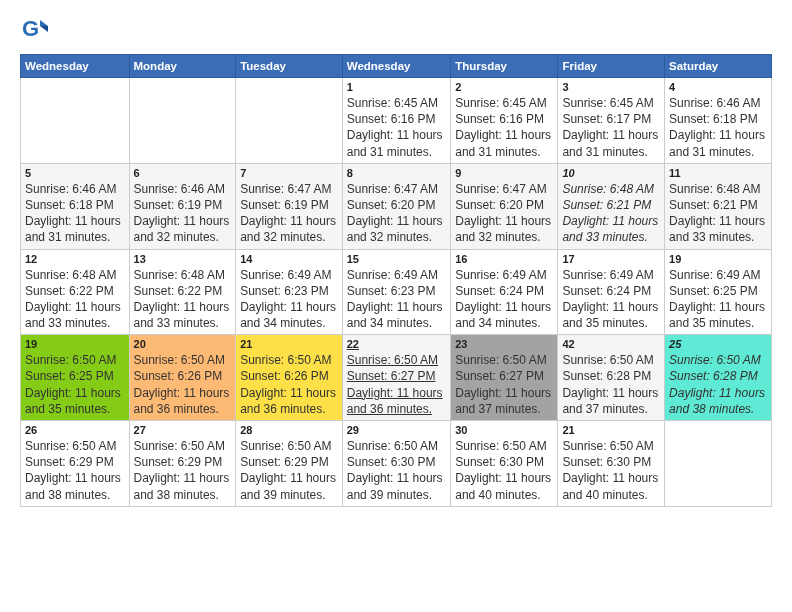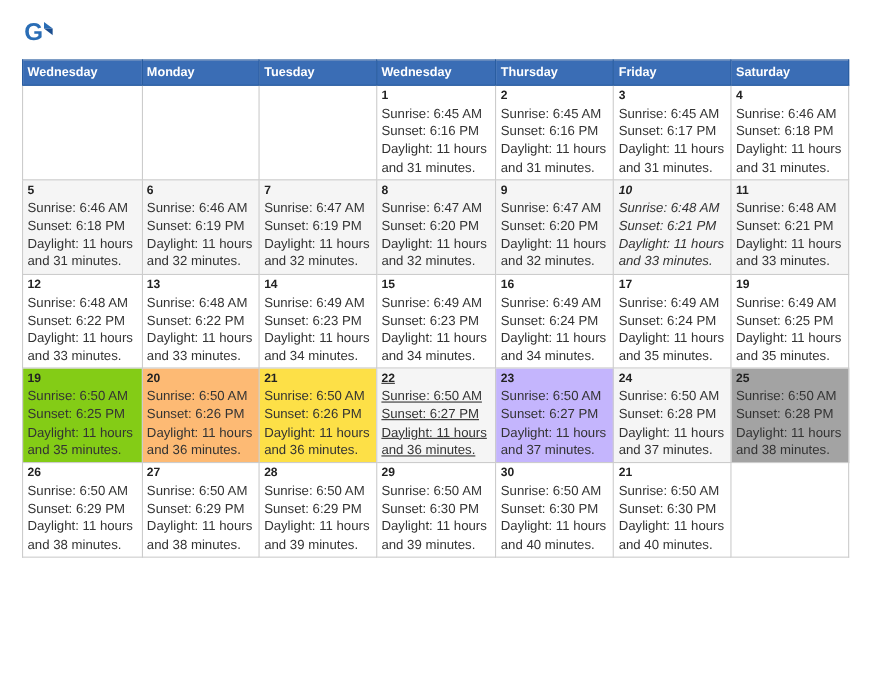--- a/index.html
+++ b/index.html
@@ -287,35 +287,35 @@
 Daylight: 11 hours
 and 36 minutes.</div>
           </td>
           <td style="background: rgb(245, 245, 245); text-decoration: underline;">
             <span class="day-number">22</span>
             <div class="day-info" style="white-space: pre-line;">Sunrise: 6:50 AM
 Sunset: 6:27 PM
 Daylight: 11 hours
 and 36 minutes.</div>
           </td>
-          <td style="background: #c4b5fd;">
+          <td style="background: #a3a3a3;">
             <span class="day-number">23</span>
             <div class="day-info" style="white-space: pre-line;">Sunrise: 6:50 AM
 Sunset: 6:27 PM
 Daylight: 11 hours
 and 37 minutes.</div>
           </td>
           <td style="background: rgb(245, 245, 245);">
-            <span class="day-number">24</span>
+            <span class="day-number">42</span>
             <div class="day-info" style="white-space: pre-line;">Sunrise: 6:50 AM
 Sunset: 6:28 PM
 Daylight: 11 hours
 and 37 minutes.</div>
           </td>
-          <td style="background: #a3a3a3;">
+          <td style="background: #5eead4; font-style: italic;">
             <span class="day-number">25</span>
             <div class="day-info" style="white-space: pre-line;">Sunrise: 6:50 AM
 Sunset: 6:28 PM
 Daylight: 11 hours
 and 38 minutes.</div>
           </td>
         </tr>
         <tr>
           <td>
             <span class="day-number">26</span>

